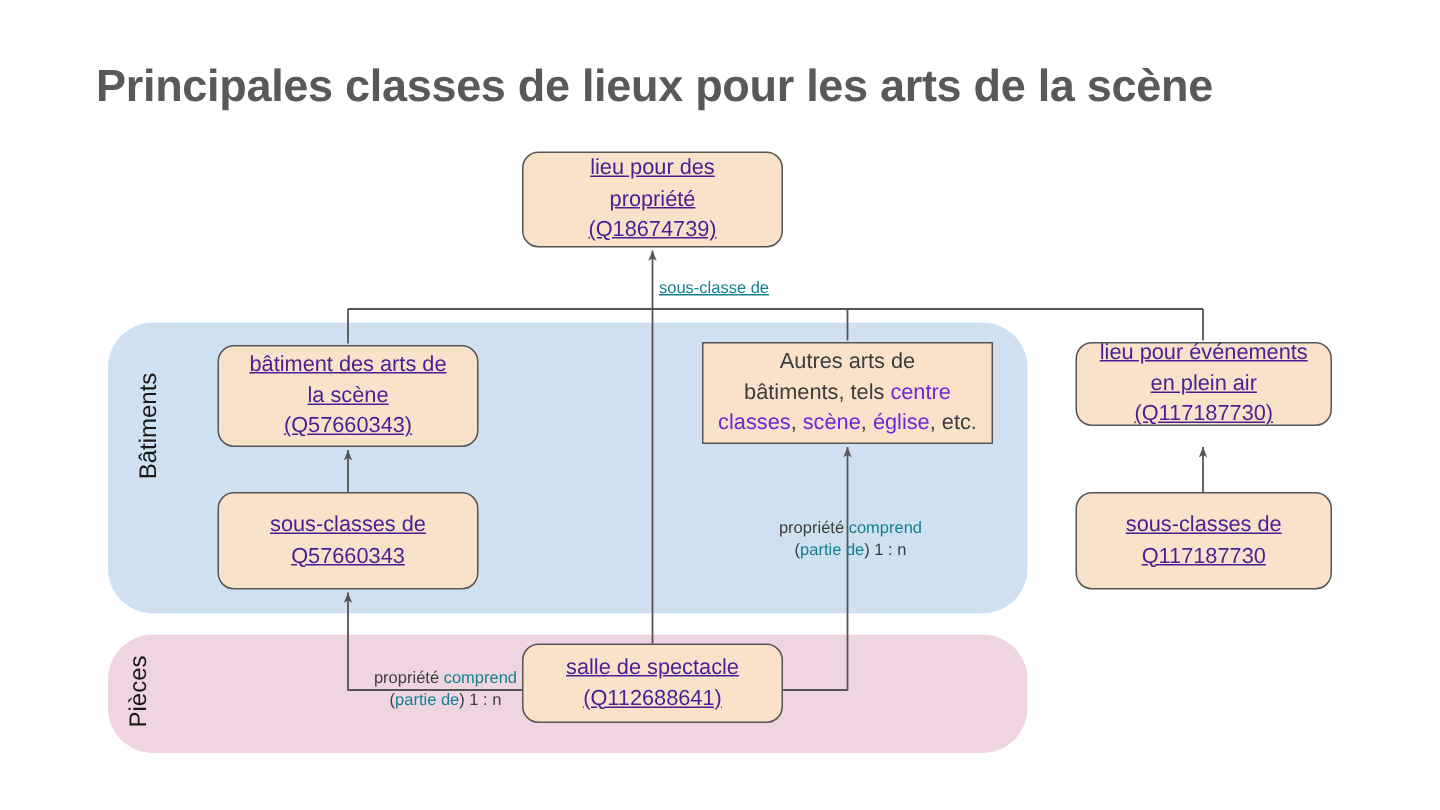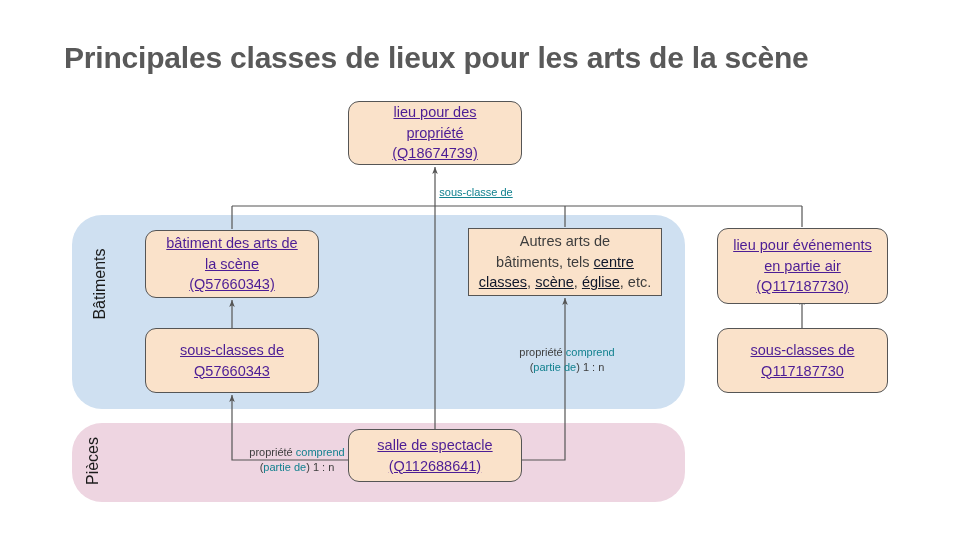--- a/index.html
+++ b/index.html
@@ -91,31 +91,30 @@
     display: flex;
     align-items: center;
     justify-content: center;
     text-align: center;
     color: #3d3d3d;
     font-size: 14.5px;
     line-height: 1.42;
     padding: 4px 8px;
   }
   .node .lnk {
-    color: #0f172a;
-    text-decoration: underline;
+    color: #6d28d9;
   }
   .node.linkbox { color: #4c1d95; border-radius: 11px; }
   .node.linkbox .txt { text-decoration: underline; }
 
   .n-event        { left: 348px; top: 101px; width: 174px; height: 64px; }
   .n-perfbuilding { left: 145px; top: 230px; width: 174px; height: 68px; }
   .n-subclasses57 { left: 145px; top: 328px; width: 174px; height: 65px; }
   .n-othertypes   { left: 468px; top: 228px; width: 194px; height: 68px; }
-  .n-outdoor      { left: 717px; top: 228px; width: 171px; height: 76px; }
+  .n-outdoor      { left: 717px; top: 228px; width: 171px; height: 56px; }
   .n-subclasses117{ left: 717px; top: 328px; width: 171px; height: 65px; }
   .n-hall         { left: 348px; top: 429px; width: 174px; height: 53px; }
 
   
   .edge-label {
     position: absolute;
     color: #3d3d3d;
     font-size: 11px;
     line-height: 1.35;
     text-align: center;
@@ -213,21 +212,21 @@
     <span>
       <span>Autres arts de</span><br>
       <span>bâtiments, tels </span><span class="lnk">centre</span><br>
       <span class="lnk">classes</span><span>, </span><span class="lnk">scène</span><span>, </span><span class="lnk">église</span><span>, etc.</span>
     </span>
   </div>
 
   <div class="node linkbox n-outdoor">
     <span class="txt">
       <span>lieu pour événements</span><br>
-      <span>en partie air</span><br>
+      <span>en plein air</span><br>
       <span> (Q117187730)</span>
     </span>
   </div>
 
   <div class="node linkbox n-subclasses117">
     <span class="txt">
       <span>sous-classes de</span><br>
       <span>Q117187730</span>
     </span>
   </div>

